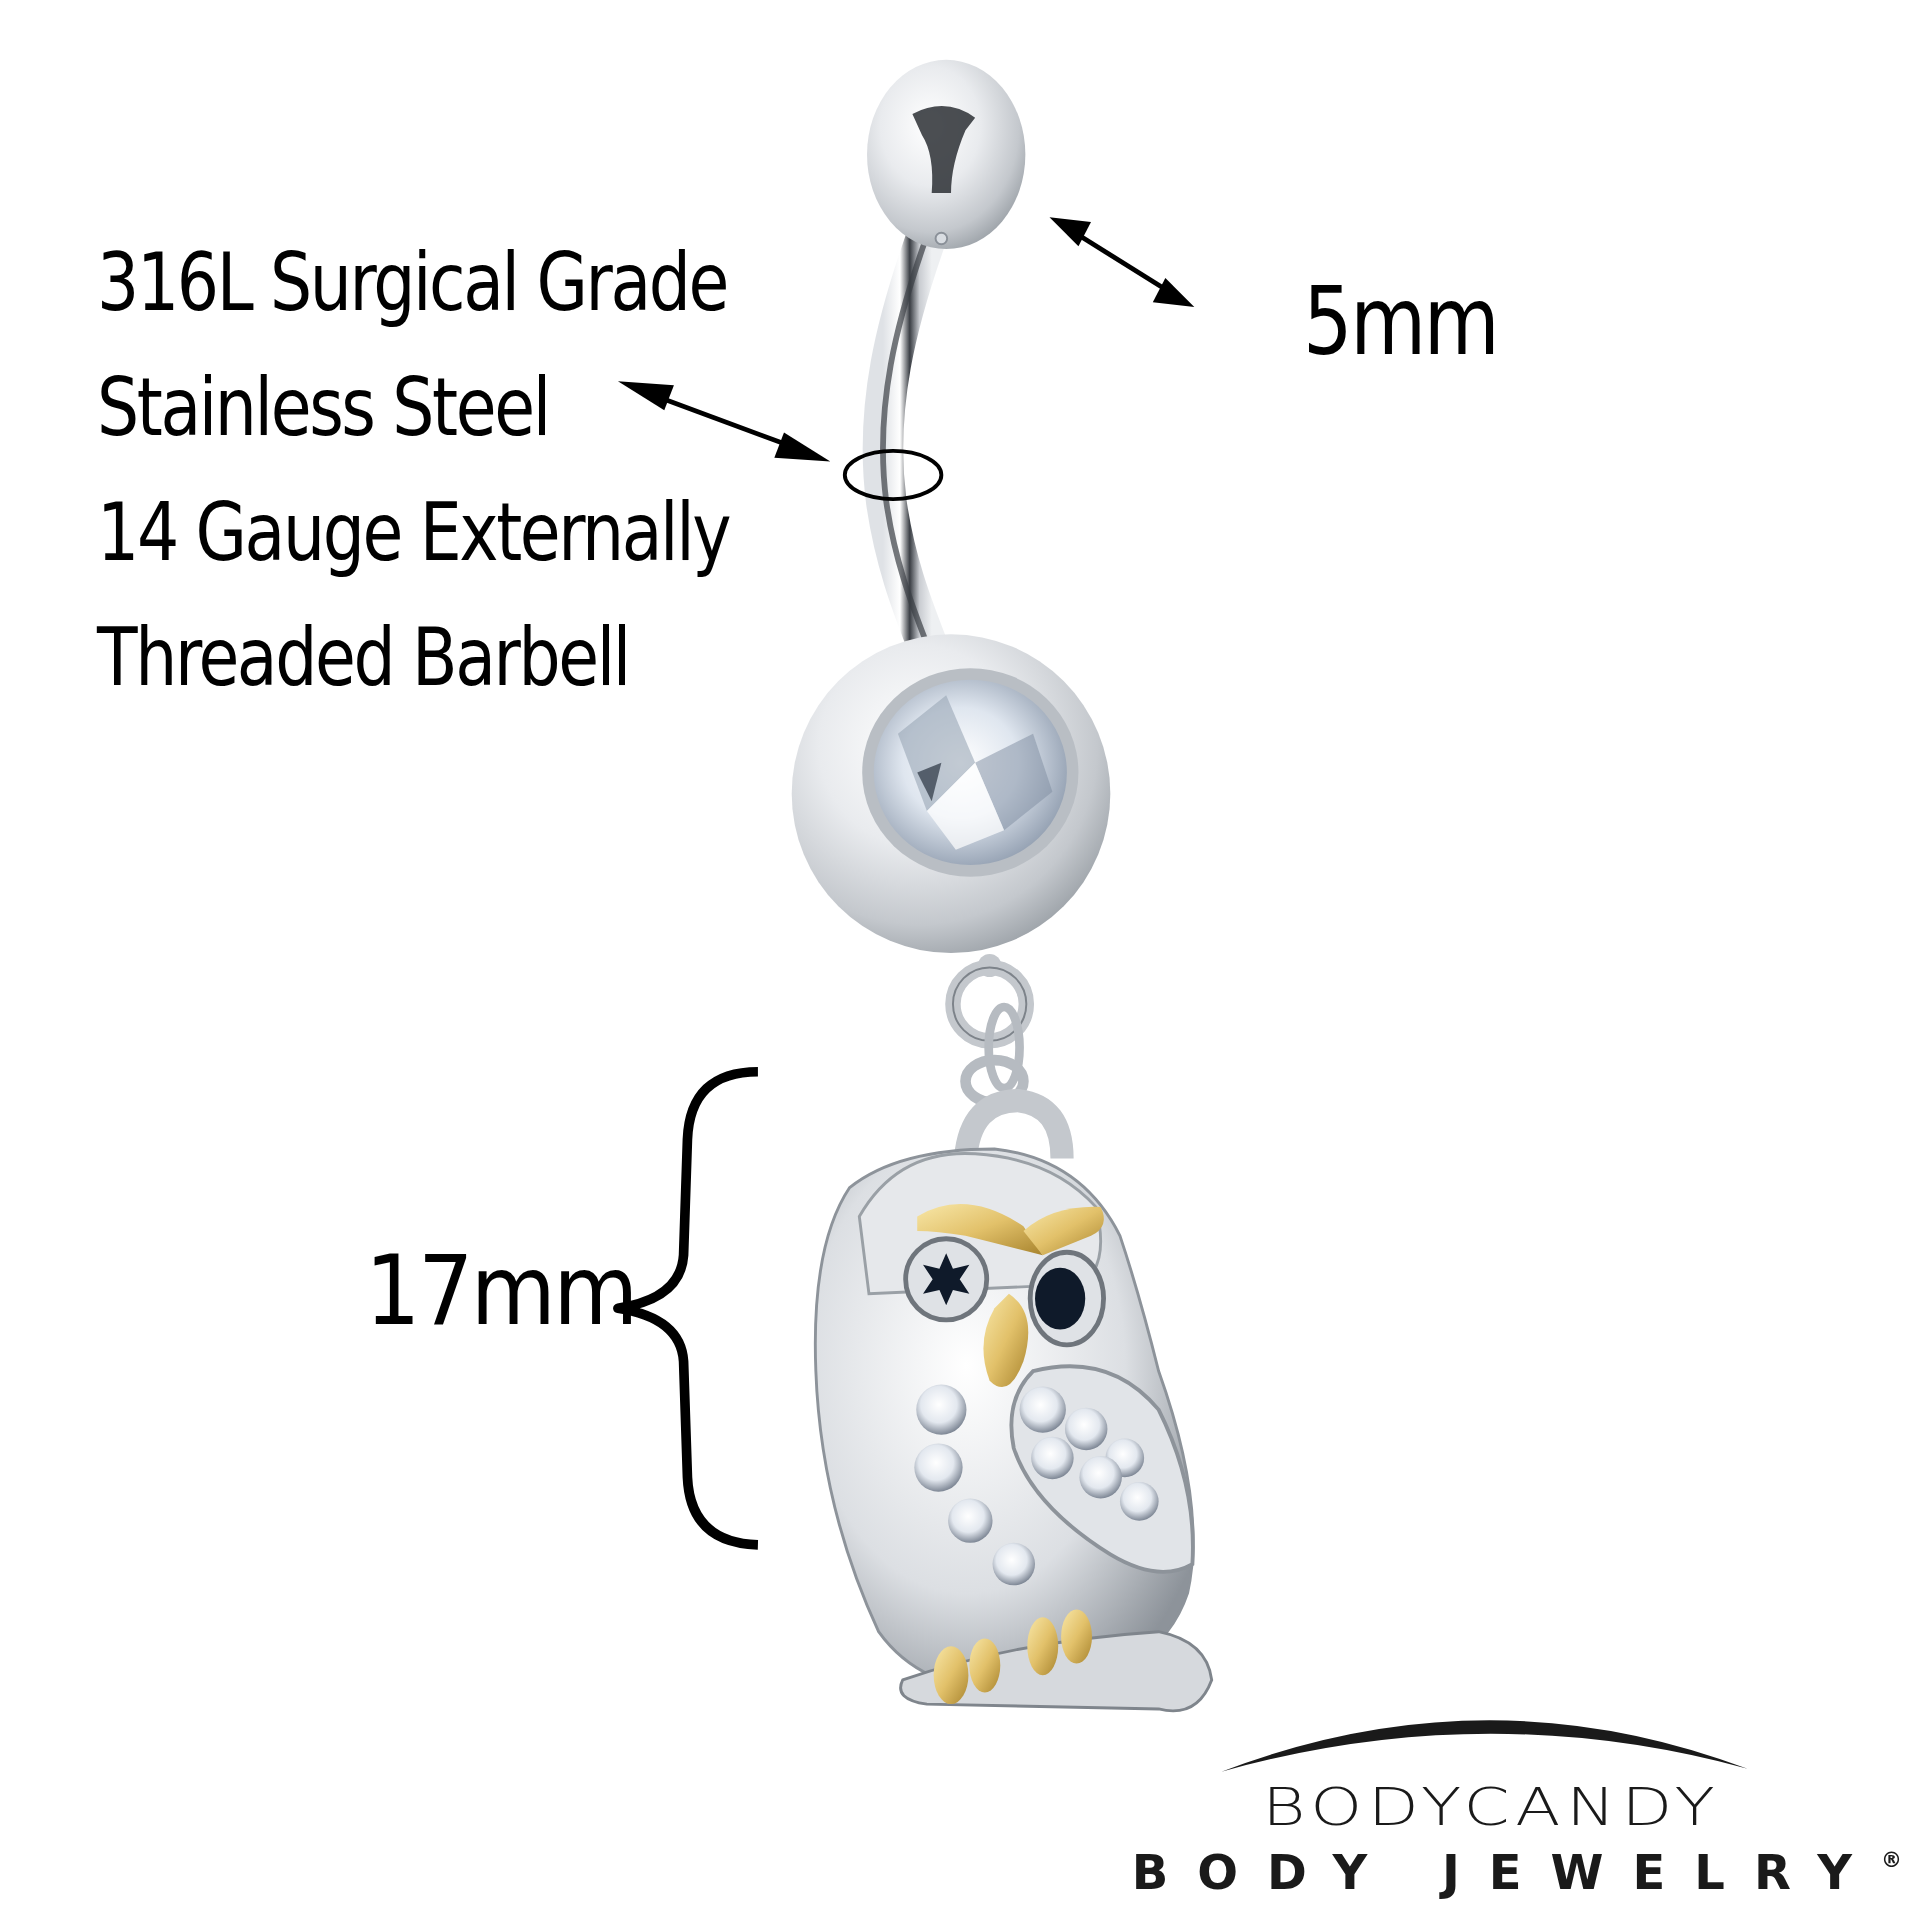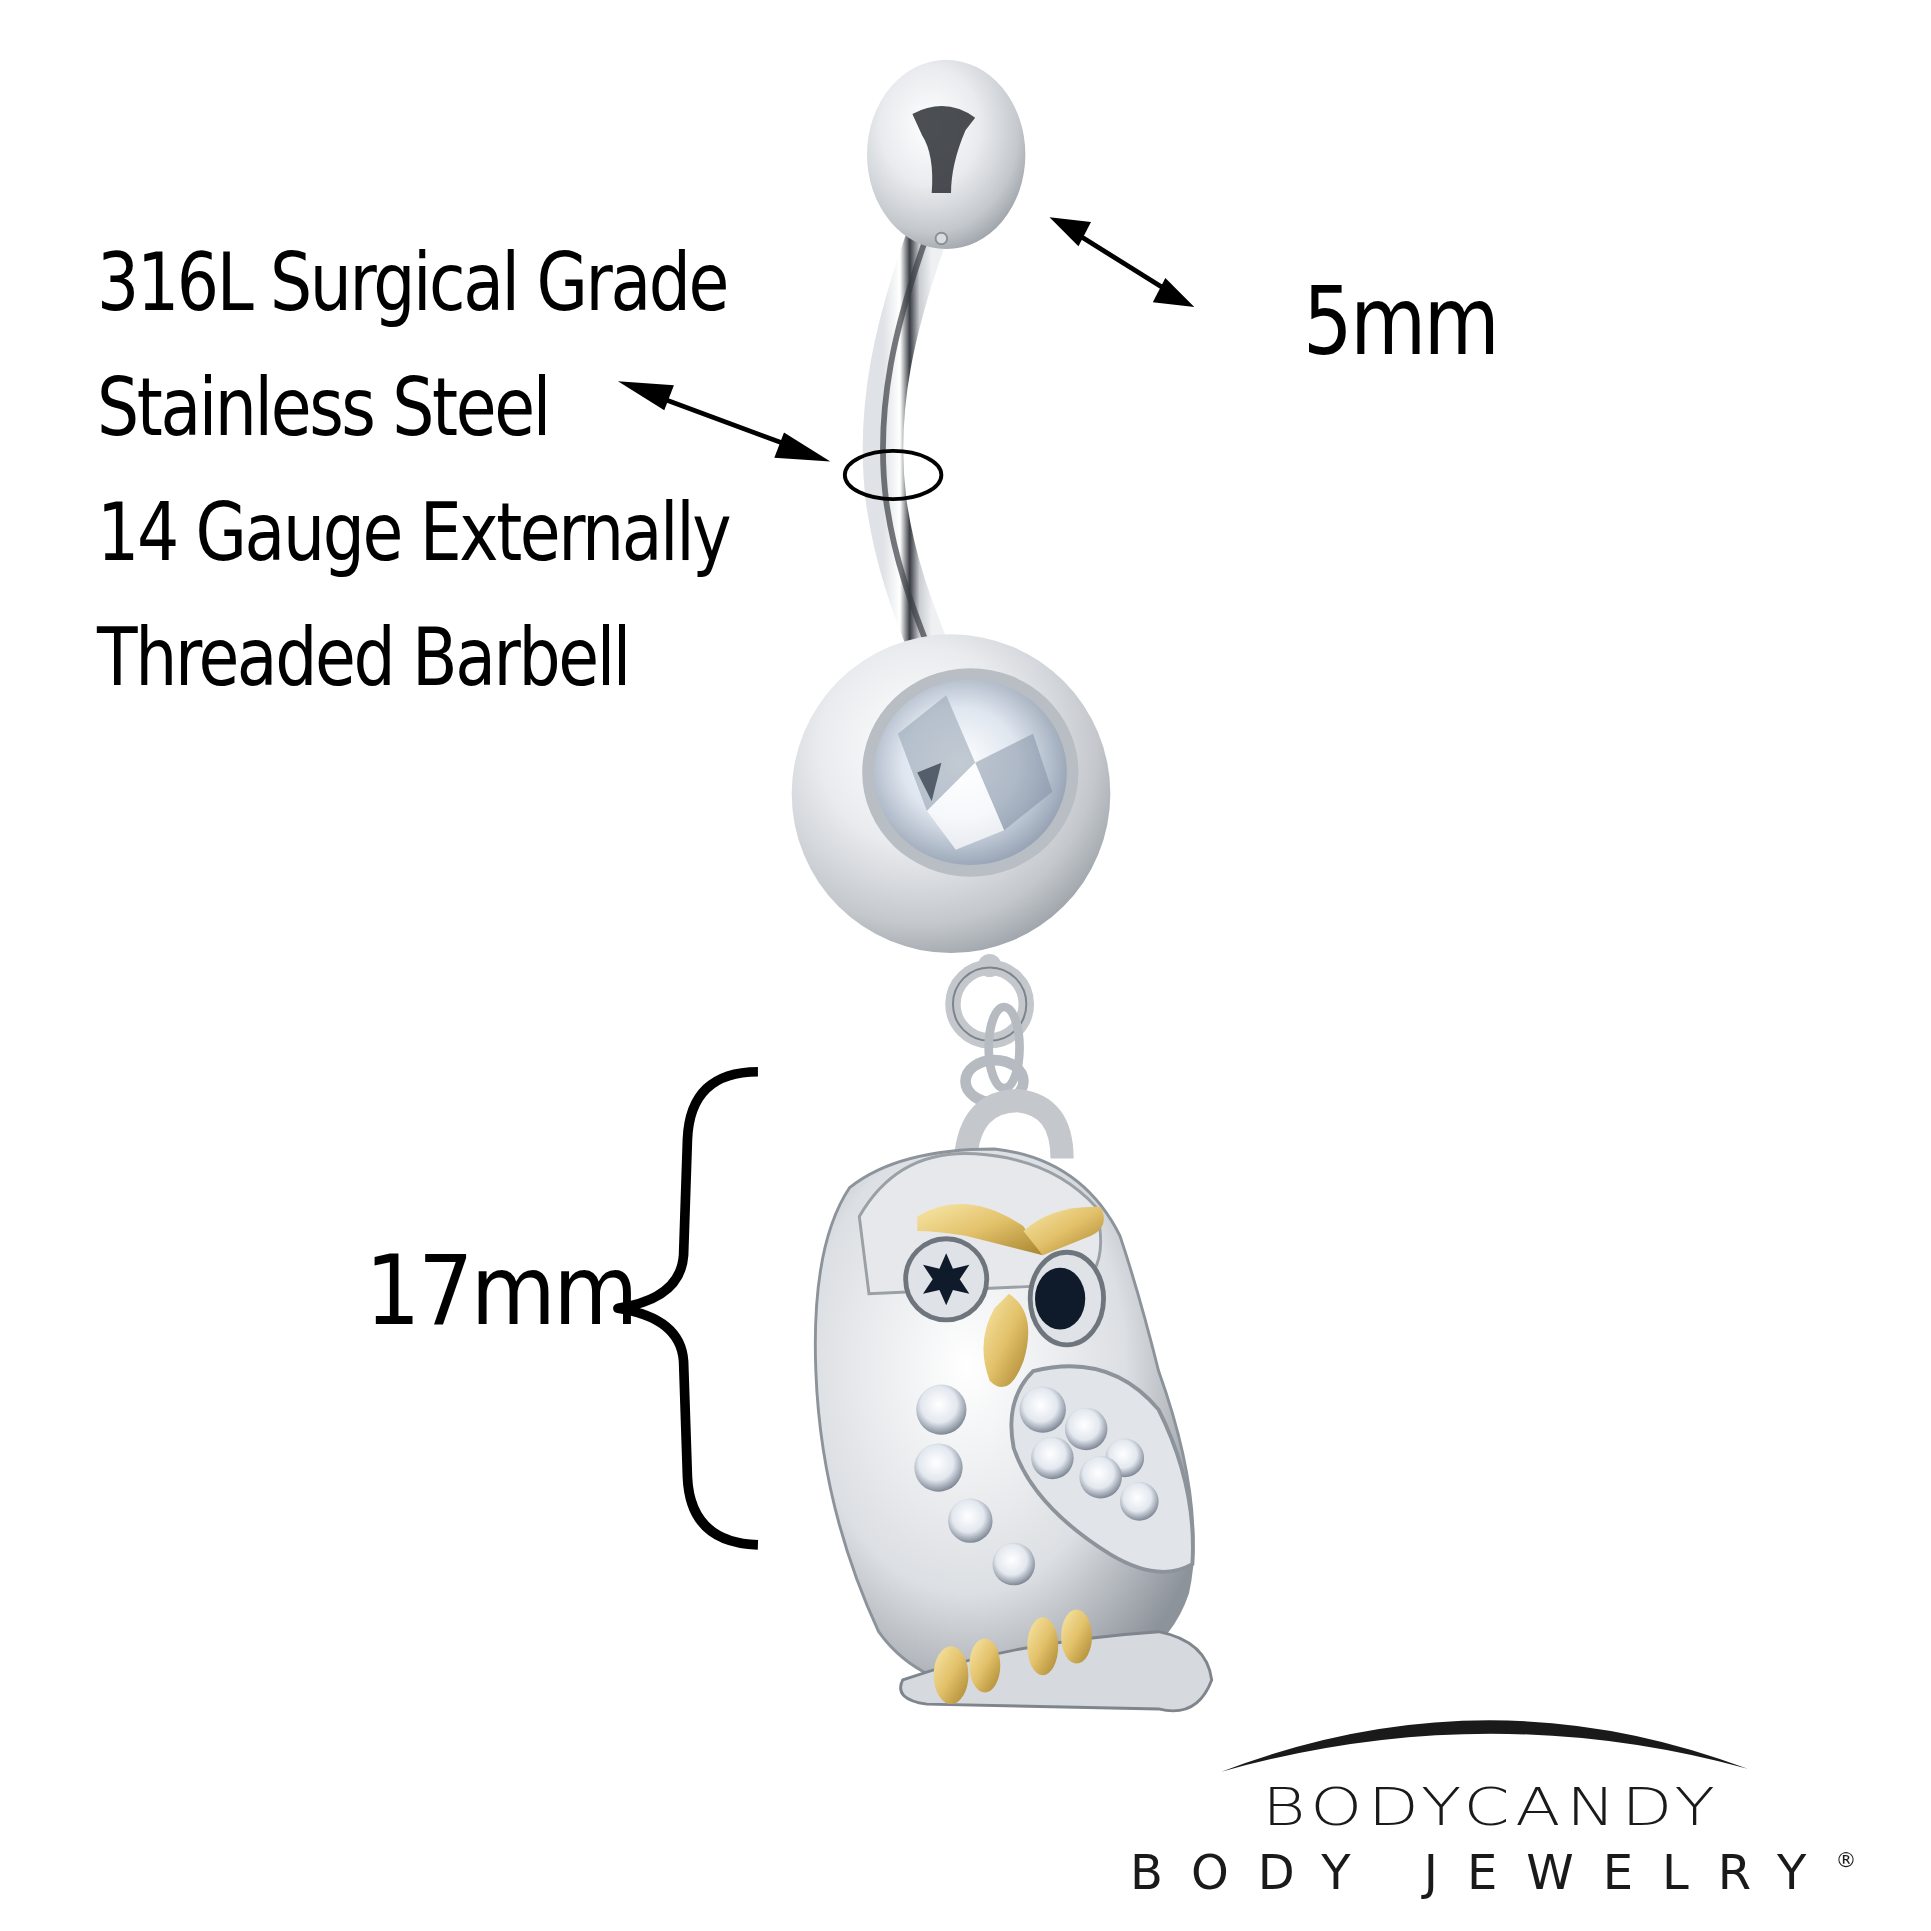--- a/index.html
+++ b/index.html
@@ -11,22 +11,22 @@
                transform:scaleX(0.82); transform-origin:left top; white-space:nowrap; }
   .spec-line { display:block; }
   .dim-label { position:absolute; color:#000; font-family:"DejaVu Sans", sans-serif;
                font-weight:400; white-space:nowrap; letter-spacing:-2.9px; }
   .dim-5mm { left:1303px; top:266px; font-size:95px; transform:scaleX(0.82); transform-origin:left top; }
   .dim-17mm { left:365px; top:1234px; font-size:97px; transform:scaleX(0.9); transform-origin:left top; }
   svg.art { position:absolute; left:0; top:0; }
   .logo-wordmark { position:absolute; left:1081px; top:1777px; width:821px; text-align:center;
                    font-family:"DejaVu Sans", sans-serif; font-weight:300; font-size:66px;
                    letter-spacing:5.8px; color:#1a1a1a; transform:scaleY(0.78); transform-origin:center top; }
-  .logo-sub { position:absolute; left:1130px; top:1844px; width:772px; text-align:left;
-              font-family:"DejaVu Sans", sans-serif; font-weight:400; font-size:48px;
+  .logo-sub { position:absolute; left:1130px; top:1844px; width:772px; text-align:right;
+              font-family:"DejaVu Sans", sans-serif; font-weight:700; font-size:48px;
               letter-spacing:29px; color:#1a1a1a; }
   .logo-sub .reg { font-size:21px; letter-spacing:0; vertical-align:top; position:relative; top:3.9px; }
 </style>
 </head>
 <body>
 
 <div class="spec-text">
   <span class="spec-line">316L Surgical Grade</span>
   <span class="spec-line">Stainless Steel</span>
   <span class="spec-line">14 Gauge Externally</span>

